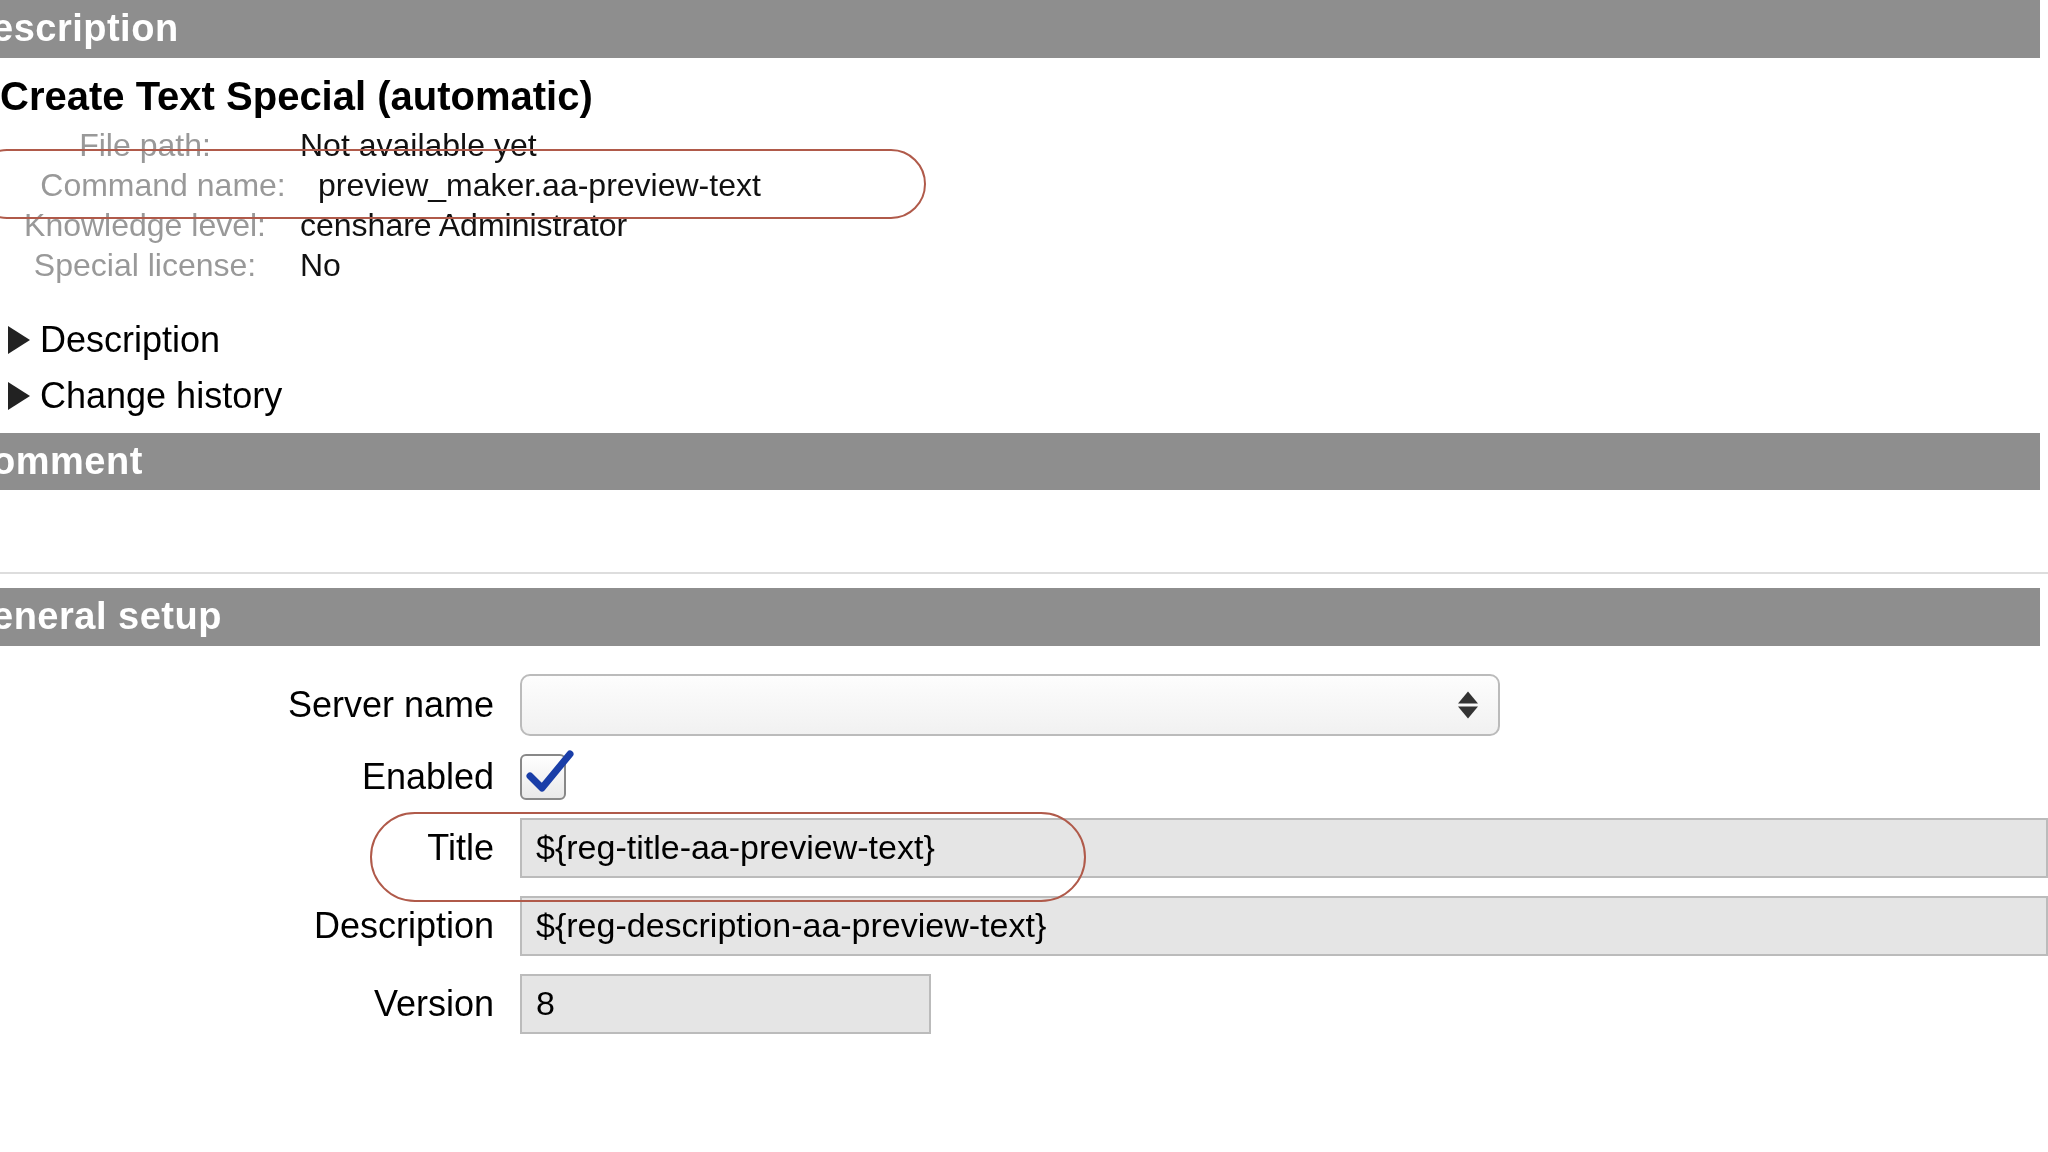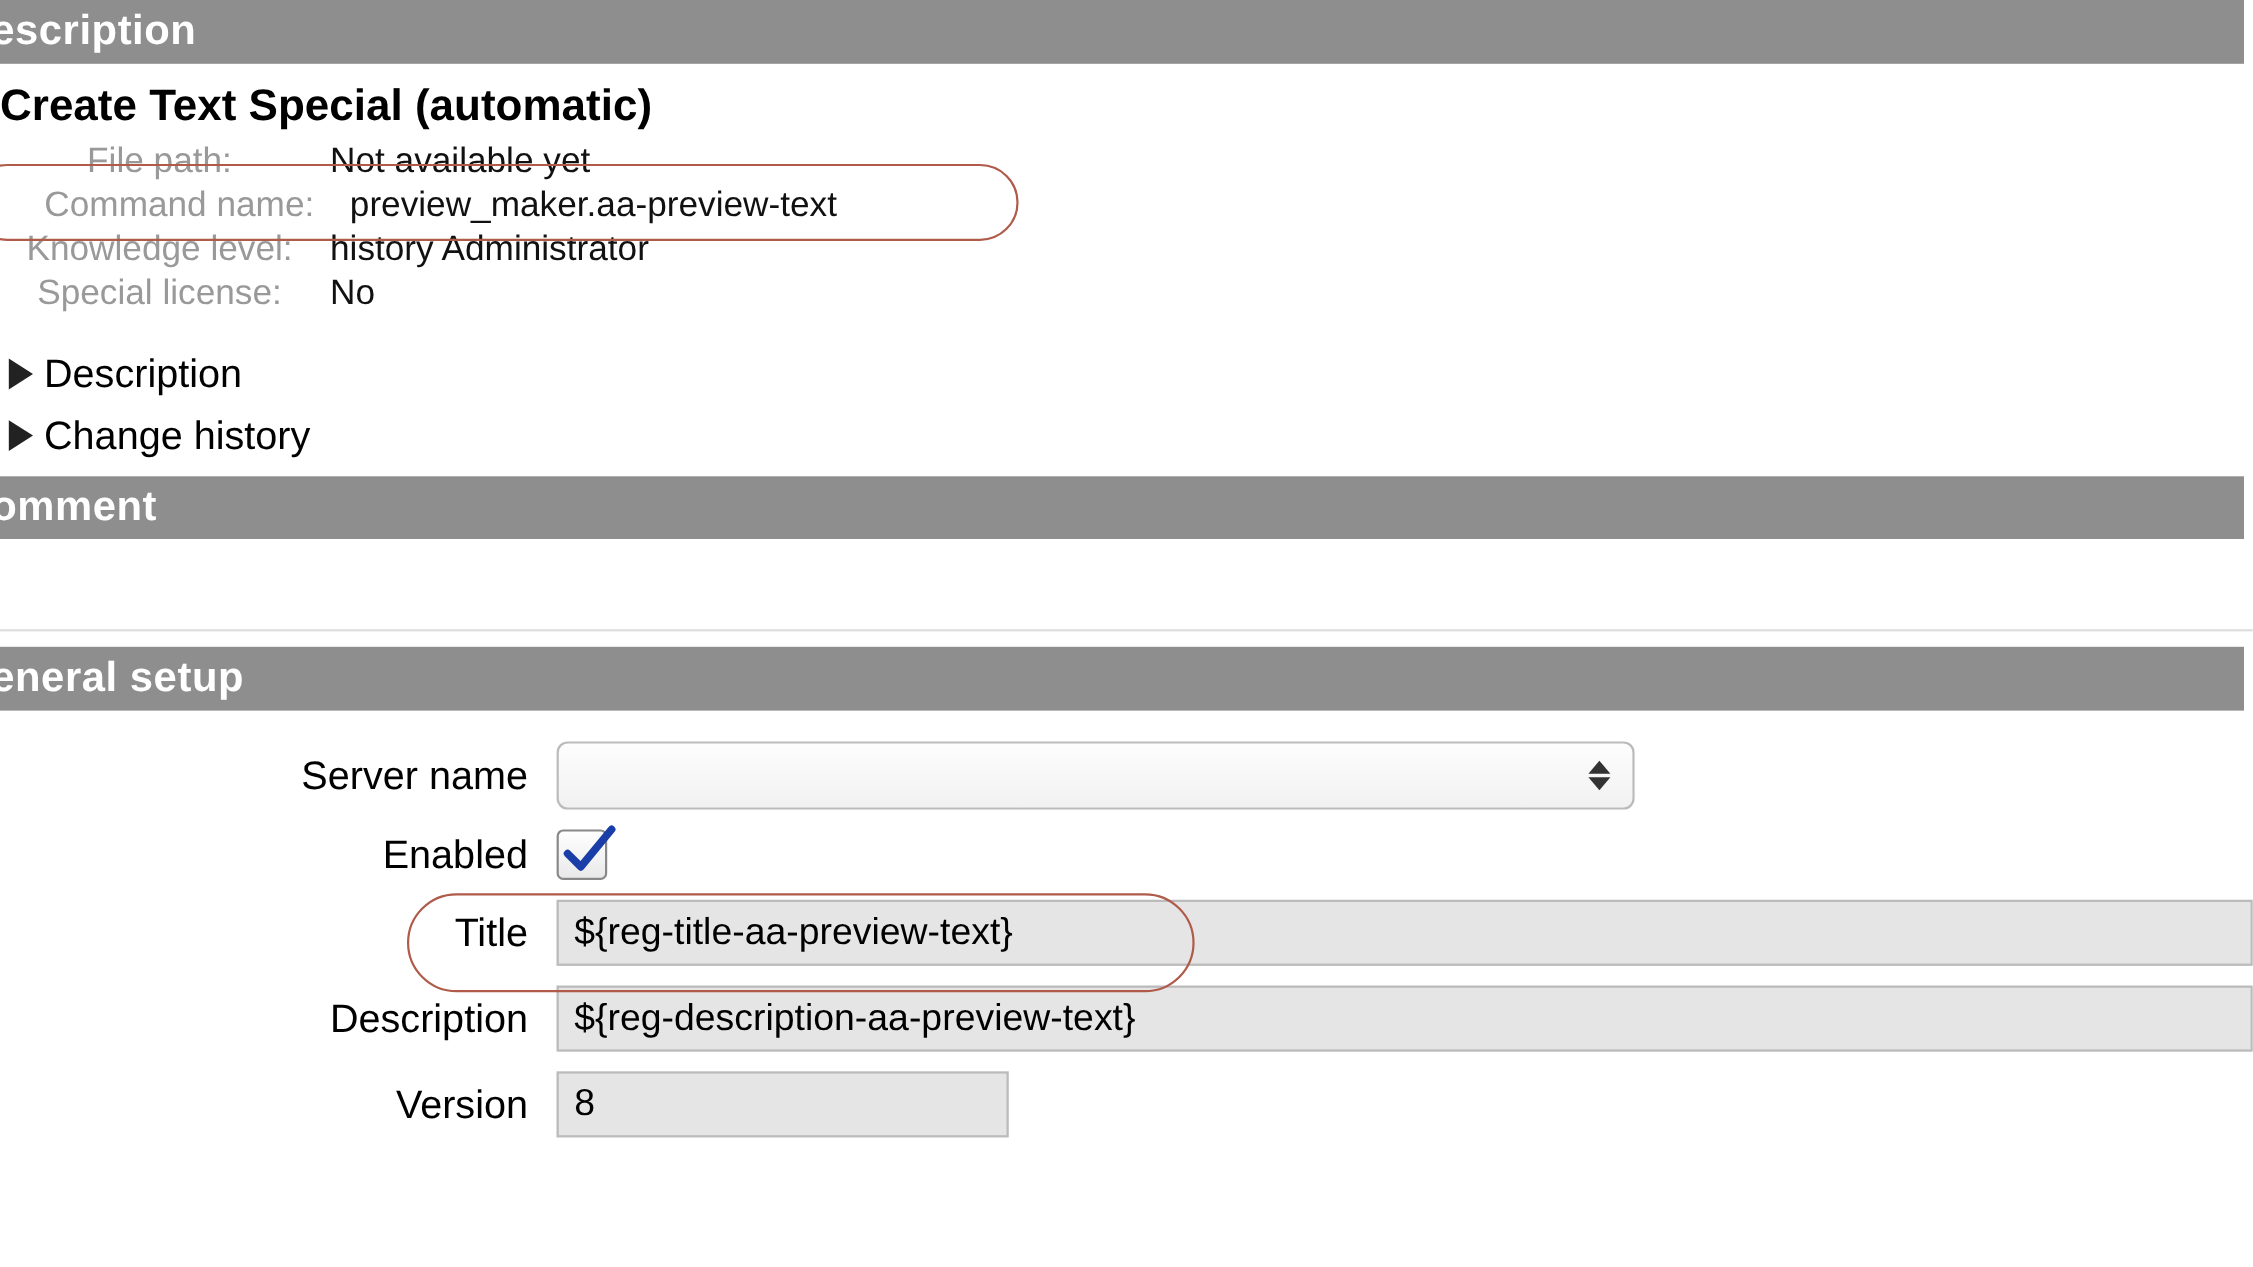--- a/index.html
+++ b/index.html
@@ -74,20 +74,21 @@
   .disclosure-label { font-size: 36px; }
   .comment-body {
     height: 84px;
     border-bottom: 2px solid #ddd;
   }
   .form-row {
     display: flex;
     align-items: center;
     margin: 18px 0;
     gap: 26px;
+    padding-left: 14px;
   }
   .form-label {
     text-align: right;
     width: 480px;
     font-size: 36px;
     flex-shrink: 0;
   }
   .dropdown {
     flex: 1;
     max-width: 980px;
@@ -167,21 +168,21 @@
   <div class="kv-value">Not available yet</div>
 </div>
 
 <div class="kv-row highlight-pill pill-cmd">
   <div class="kv-label">Command name:</div>
   <div class="kv-value">preview_maker.aa-preview-text</div>
 </div>
 
 <div class="kv-row">
   <div class="kv-label">Knowledge level:</div>
-  <div class="kv-value">history Administrator</div>
+  <div class="kv-value">censhare Administrator</div>
 </div>
 
 <div class="kv-row">
   <div class="kv-label">Special license:</div>
   <div class="kv-value">No</div>
 </div>
 
 <div style="height:18px"></div>
 
 <div class="disclosure-row">

